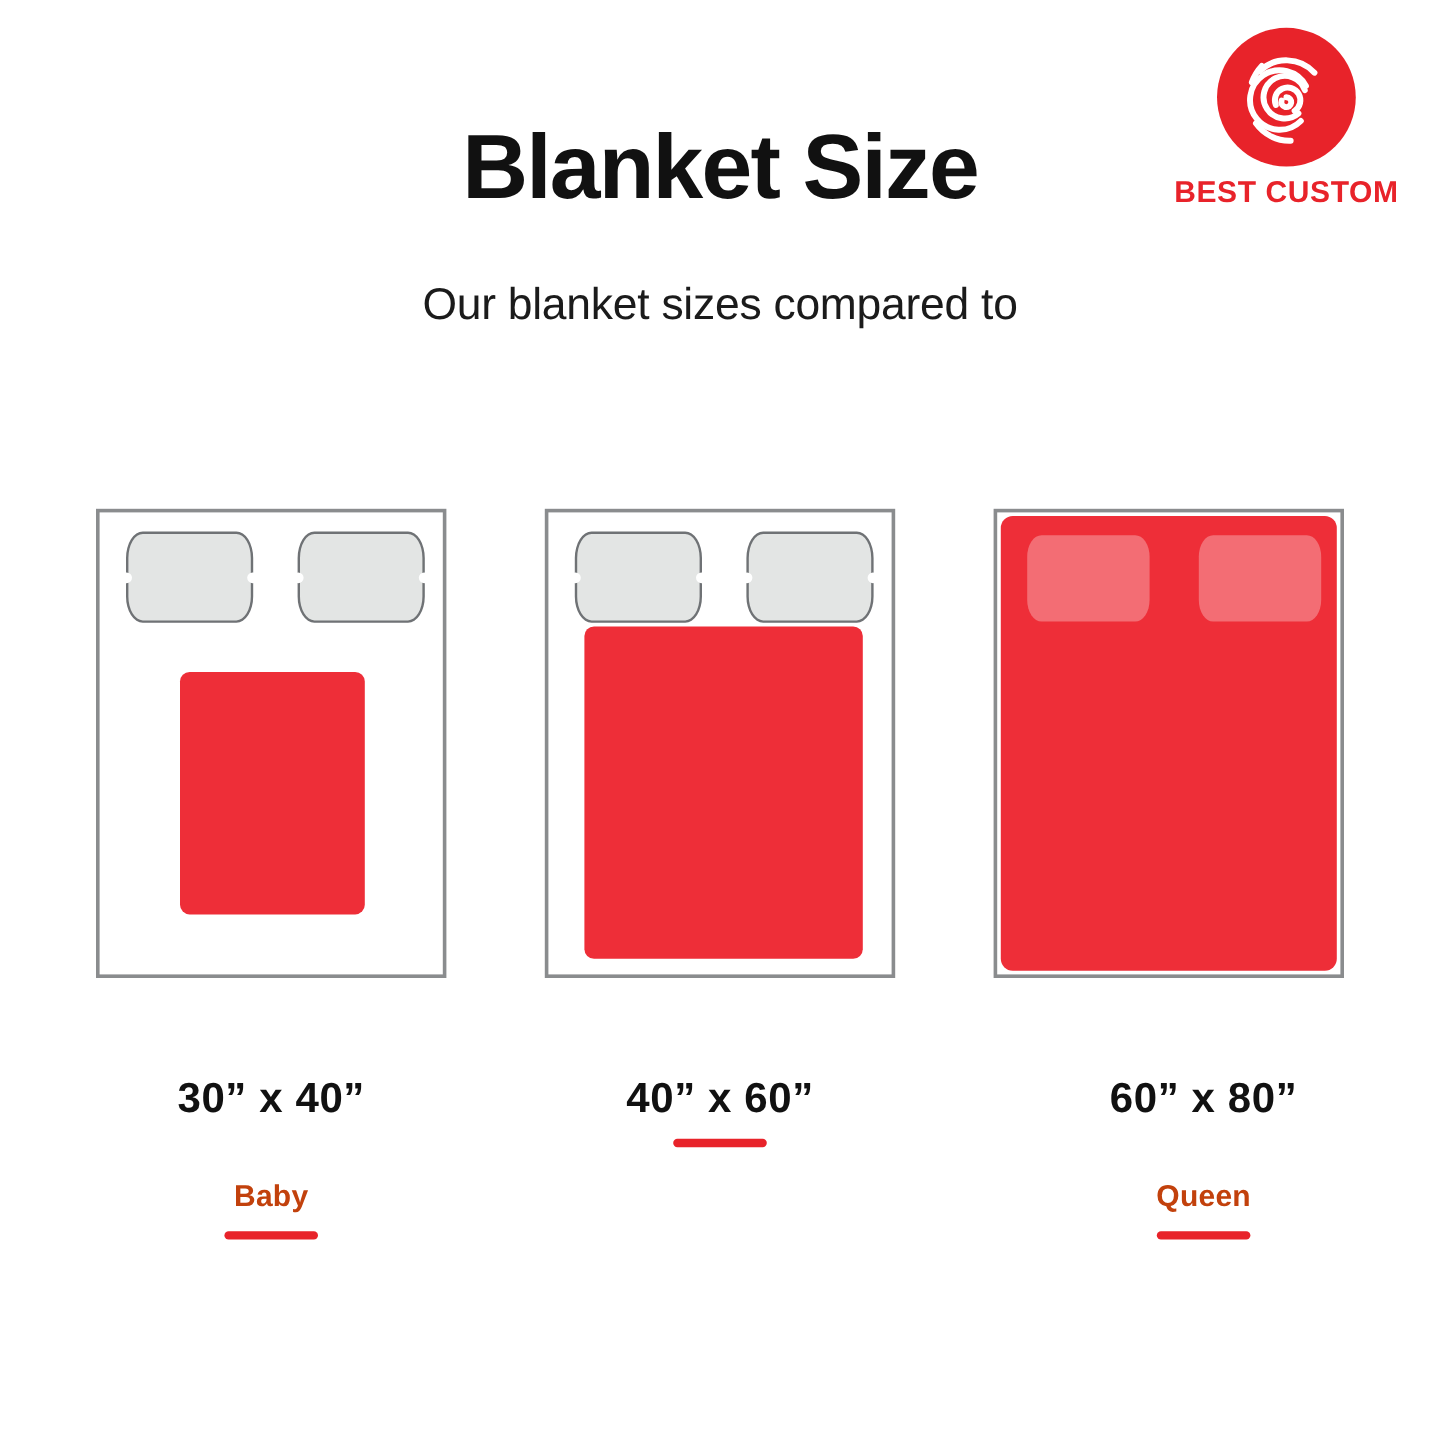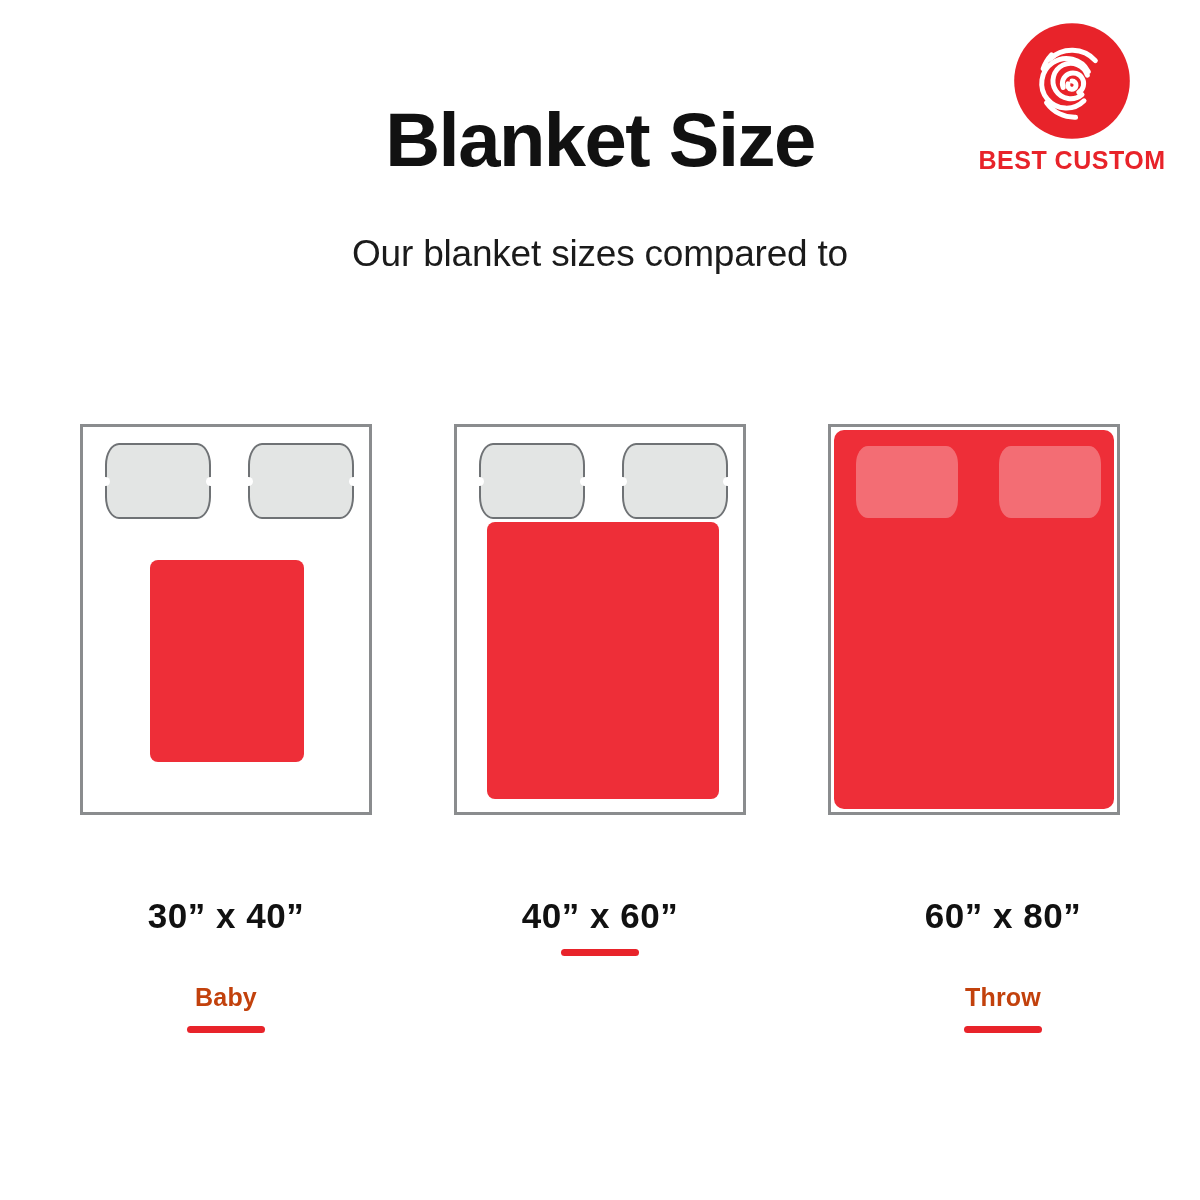--- a/index.html
+++ b/index.html
@@ -254,17 +254,17 @@
     <div class="caption-rule"></div>
   </div>
 
   <div class="caption caption-throw">
     <div class="caption-dims">40” x 60”</div>
     <div class="caption-rule"></div>
   </div>
 
   <div class="caption caption-queen">
     <div class="caption-dims">60” x 80”</div>
-    <div class="caption-name">Throw</div>
+    <div class="caption-name">Queen</div>
     <div class="caption-rule"></div>
   </div>
 
 </div>
 
 </body></html>

